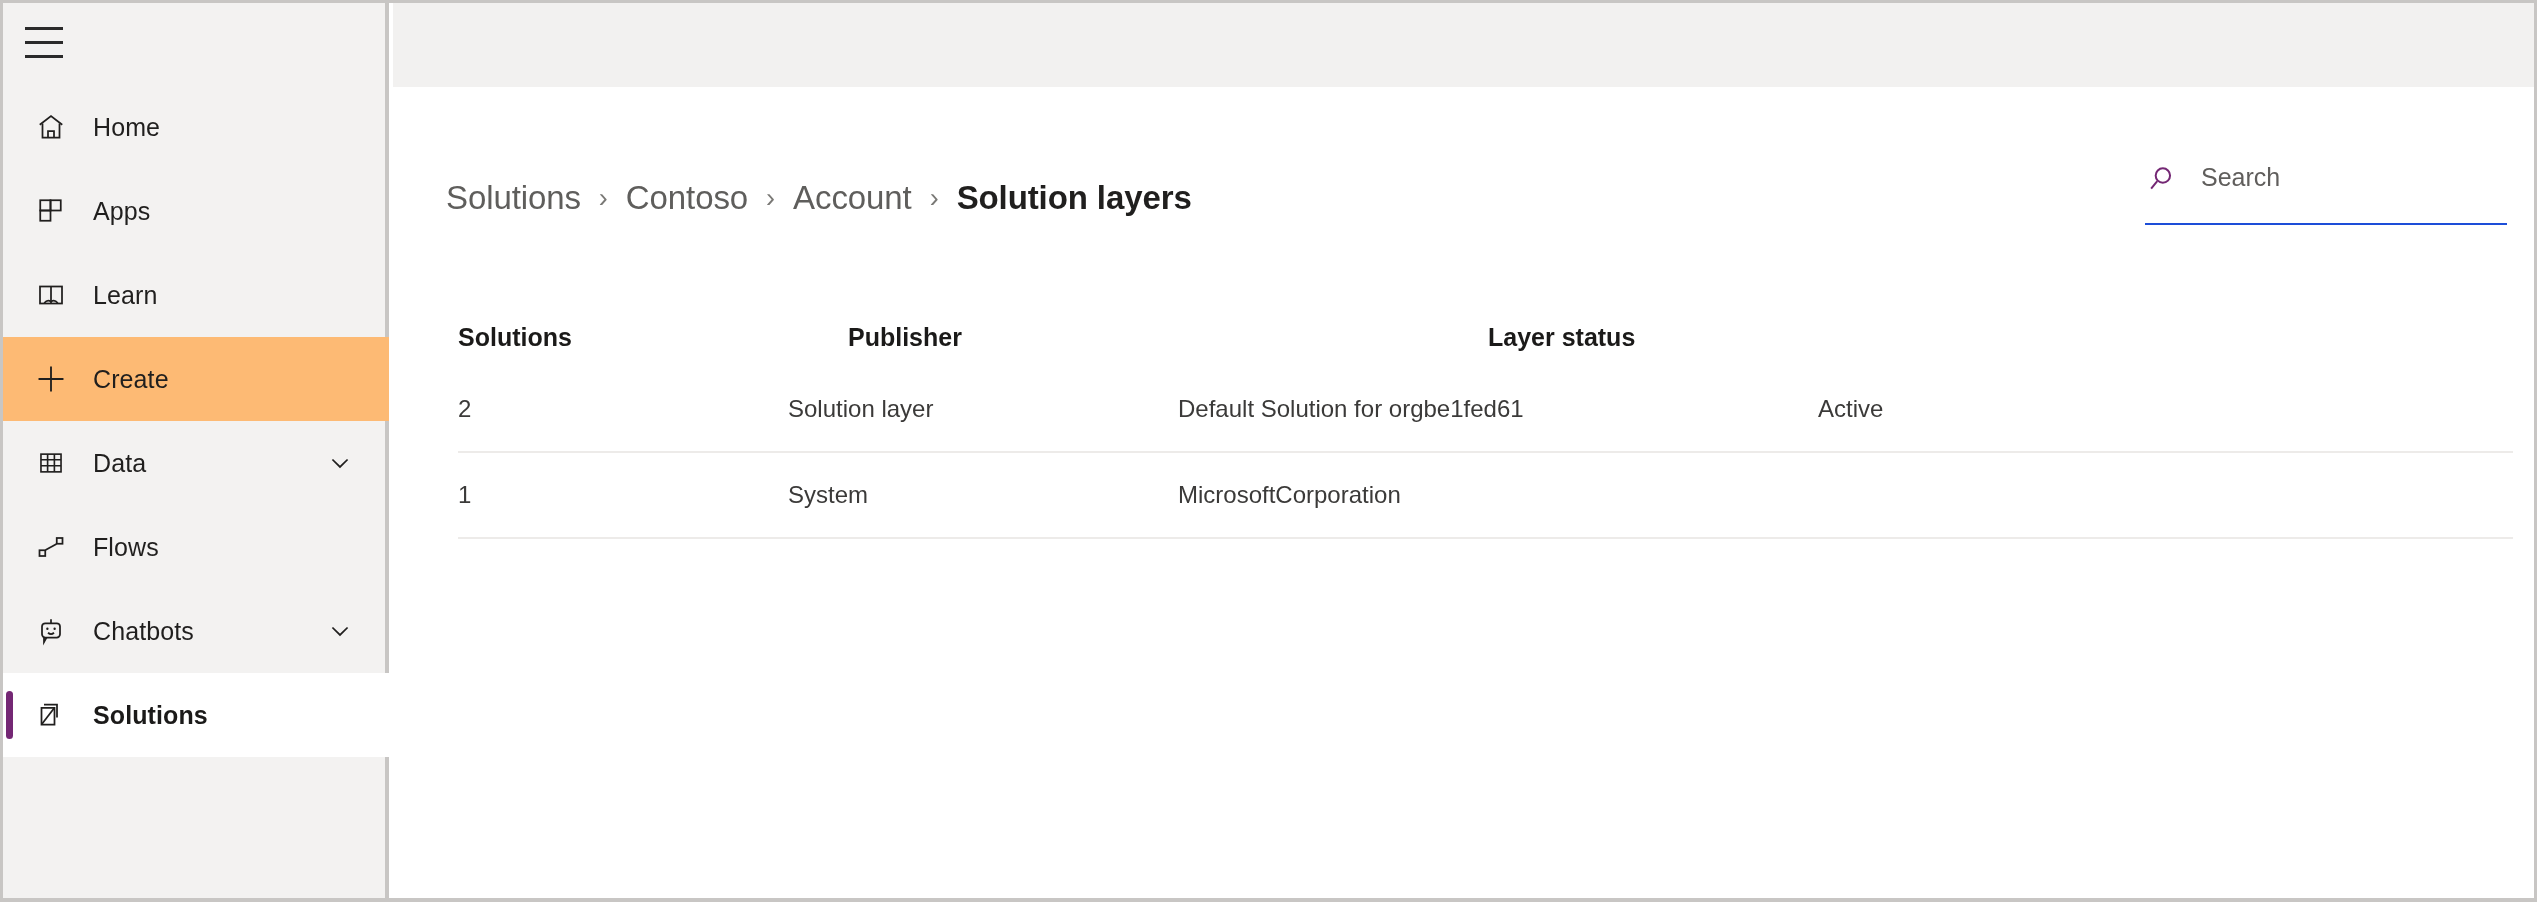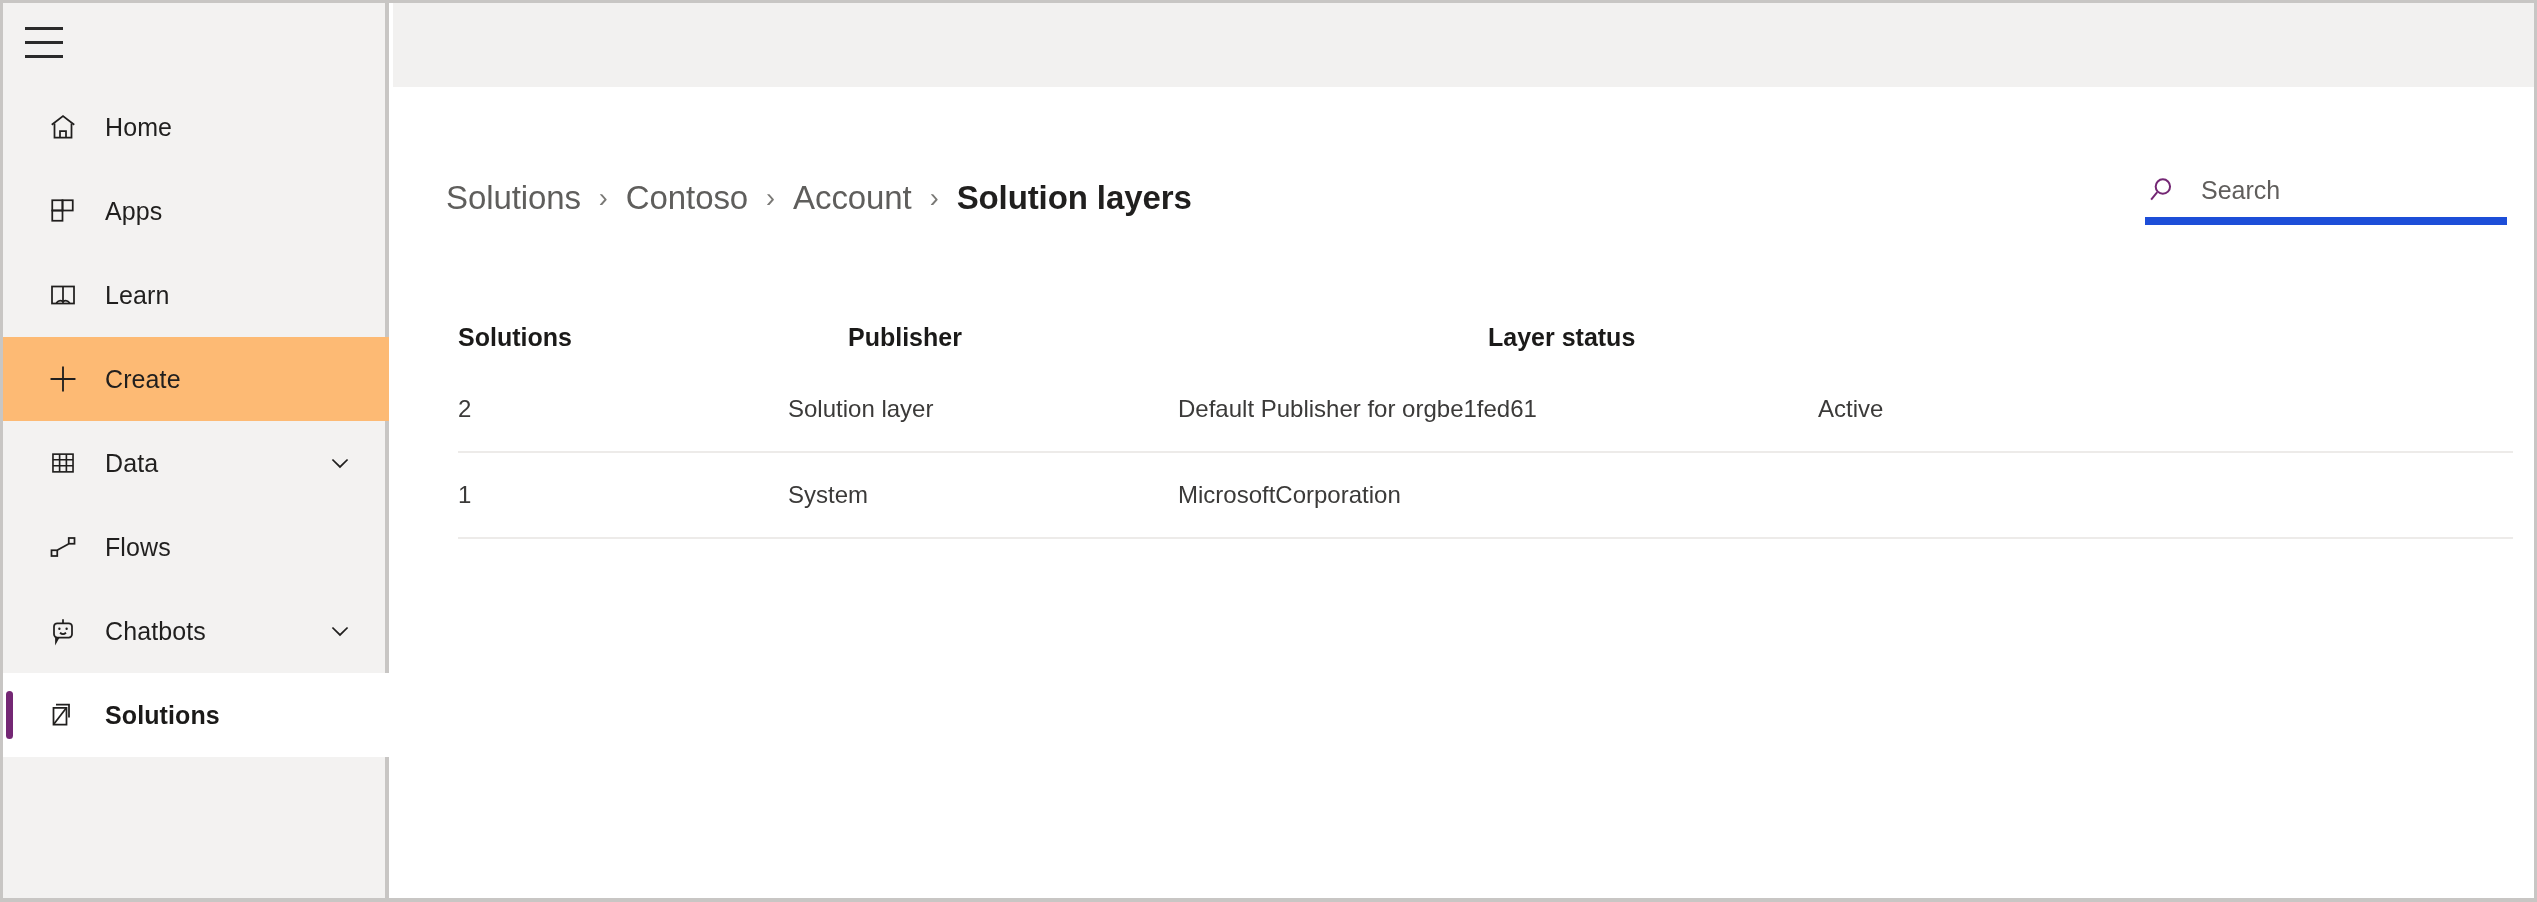--- a/index.html
+++ b/index.html
@@ -56,21 +56,20 @@
     width: 386px;
   }
 
   .nav-item {
     position: relative;
     height: 84px;
     display: flex;
     align-items: center;
     cursor: pointer;
     background: transparent;
-    padding-left: 12px;
   }
   .nav-item.hovered { background: #fdba74; }
   .nav-item.selected { background: #ffffff; }
 
   .nav-sel-bar {
     position: absolute;
     left: 3px;
     top: 18px;
     width: 7px;
     height: 48px;
@@ -174,23 +173,23 @@
     display: flex;
     align-items: center;
   }
 
   #search-box {
     position: absolute;
     right: 27px;
     top: 10px;
     width: 362px;
     height: 62px;
-    border-bottom: 8px solid #1d4ed8;
-    display: flex;
-    align-items: center;
+    border-bottom: 2px solid #1d4ed8;
+    display: flex;
+    align-items: flex-start;
   }
   #search-icon-wrap {
     width: 44px;
     display: flex;
     align-items: center;
     justify-content: flex-start;
     flex: none;
   }
   #search-input {
     border: none;
@@ -391,21 +390,21 @@
 
         <div class="trow head">
           <div class="cell c-solution">Solutions</div>
           <div class="cell c-publisher">Publisher</div>
           <div class="cell c-status">Layer status</div>
         </div>
 
         <div class="trow">
           <div class="cell c-order">2</div>
           <div class="cell c-solution">Solution layer</div>
-          <div class="cell c-publisher">Default Publisher for orgbe1fed61</div>
+          <div class="cell c-publisher">Default Solution for orgbe1fed61</div>
           <div class="cell c-status">Active</div>
         </div>
 
         <div class="trow">
           <div class="cell c-order">1</div>
           <div class="cell c-solution">System</div>
           <div class="cell c-publisher">MicrosoftCorporation</div>
           <div class="cell c-status"></div>
         </div>
 

